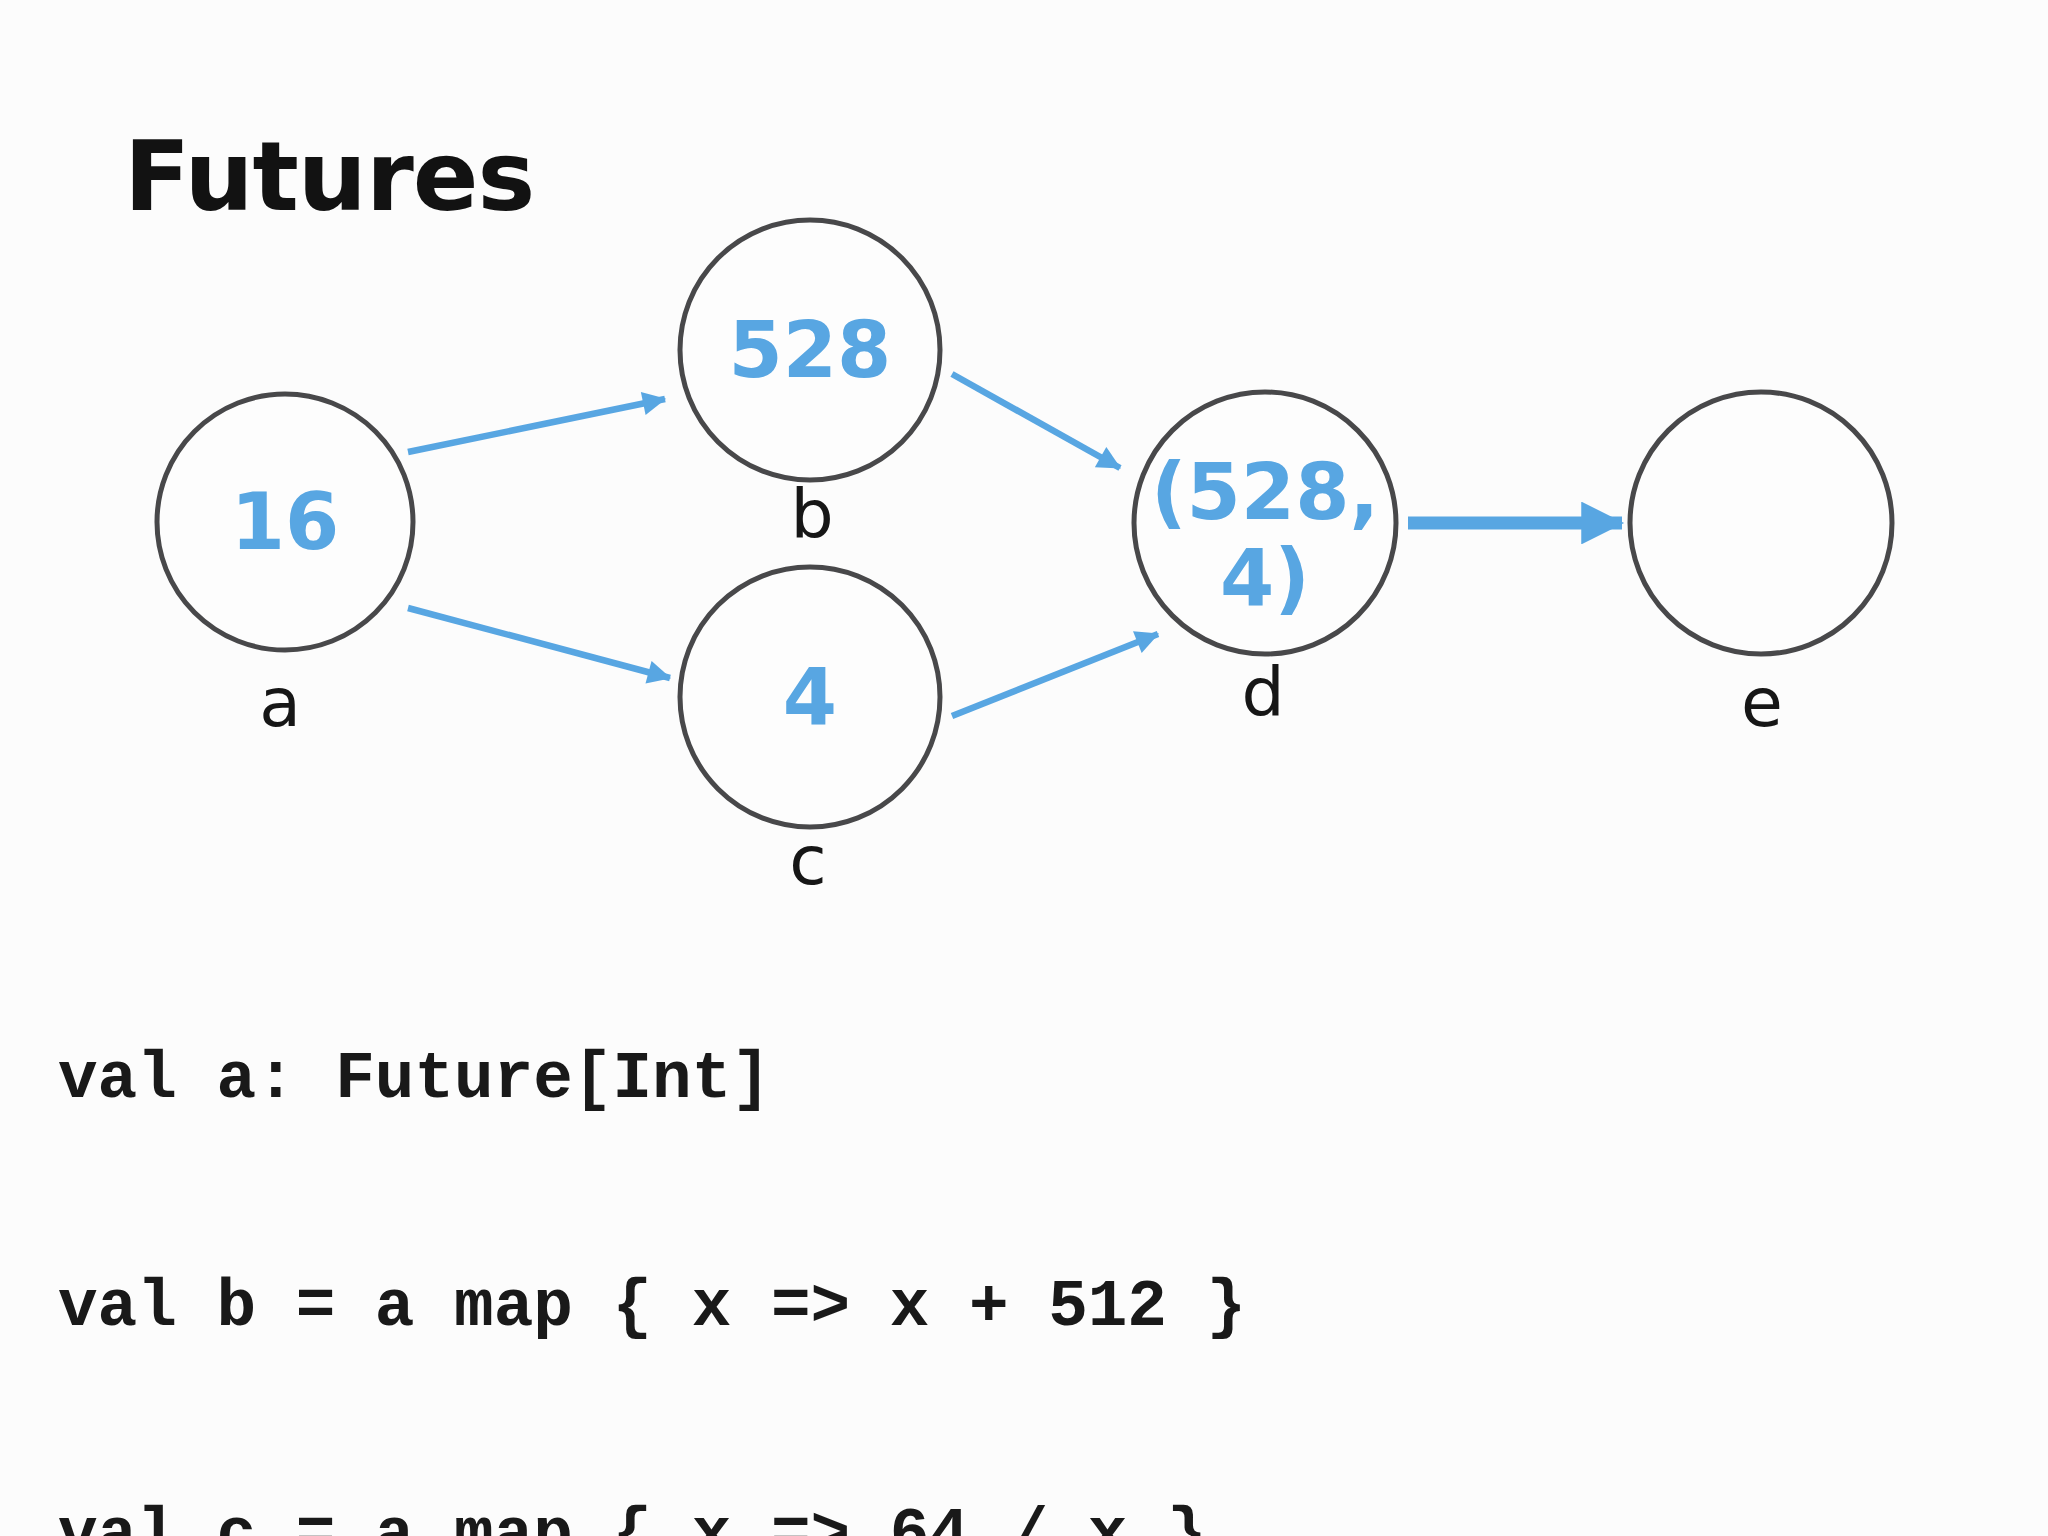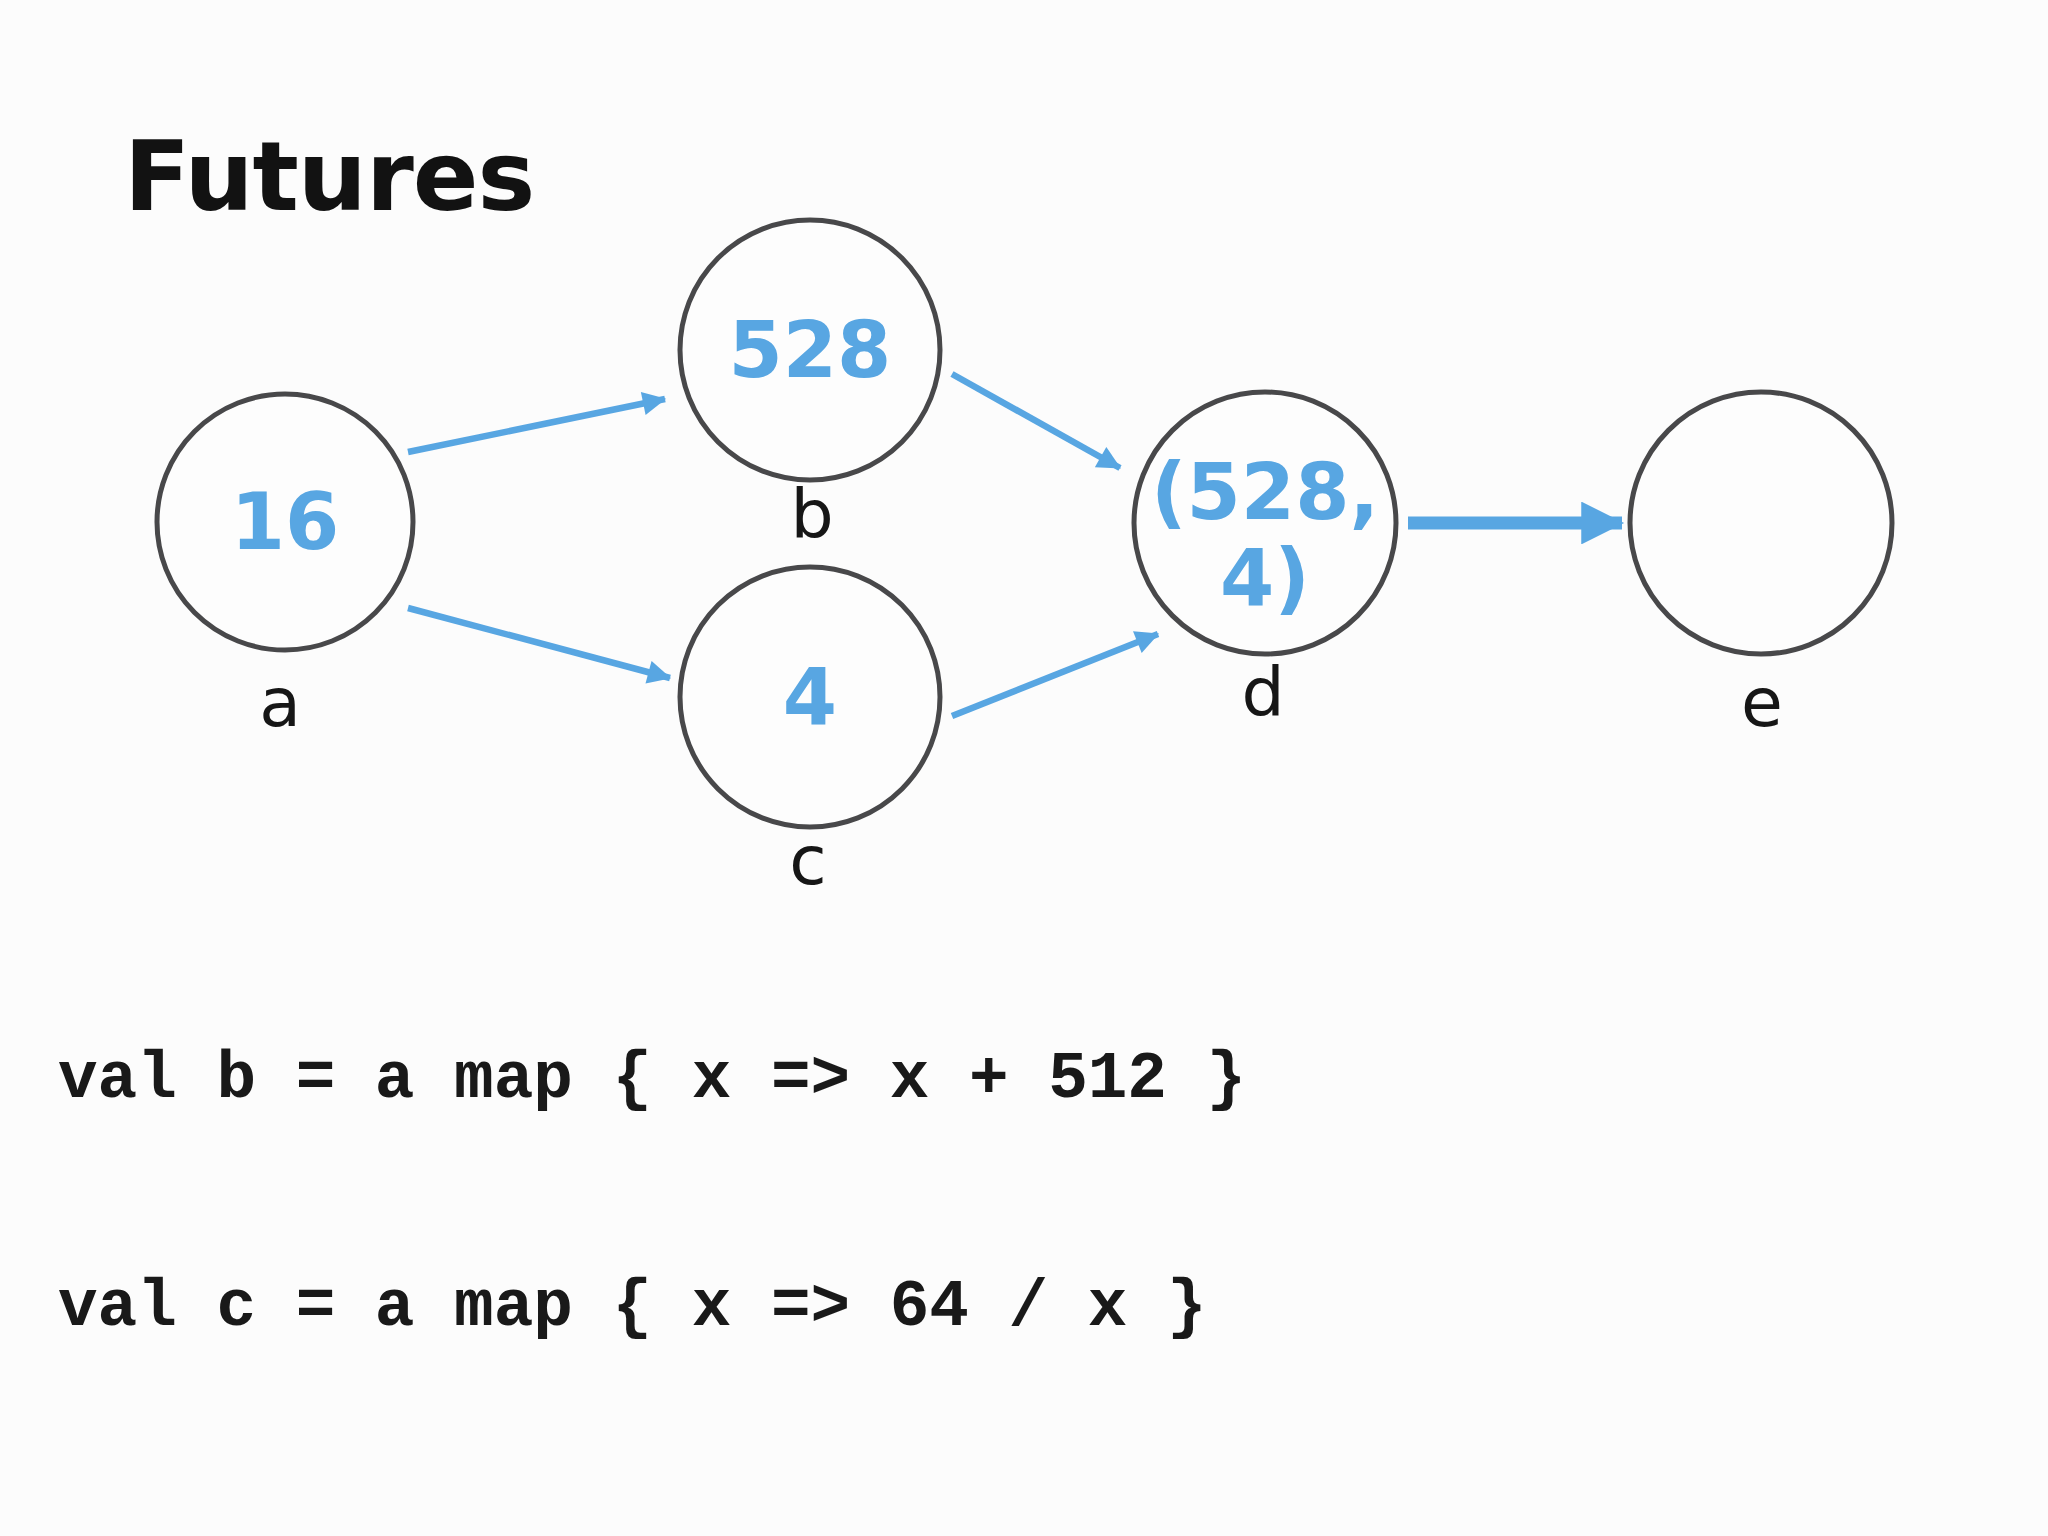--- a/index.html
+++ b/index.html
@@ -114,19 +114,20 @@
       <text class="value" x="1265" y="492">(528,</text>
       <text class="value" x="1265" y="578">4)</text>
       <text class="label" x="1263" y="692">d</text>
 
       <circle class="node-circle" cx="1761" cy="523" r="131"></circle>
       <text class="label" x="1762" y="702">e</text>
     </g>
   </svg>
 
   <div class="code">
+    <div class="code-line"><span>val a: Future[Int]</span></div>
     <div class="code-line"><span>val b = a map { x =&gt; x + 512 }</span></div>
     <div class="code-line"><span>val c = a map { x =&gt; 64 / x }</span></div>
     
     
   </div>
 
 </div>
 
 </body></html>

